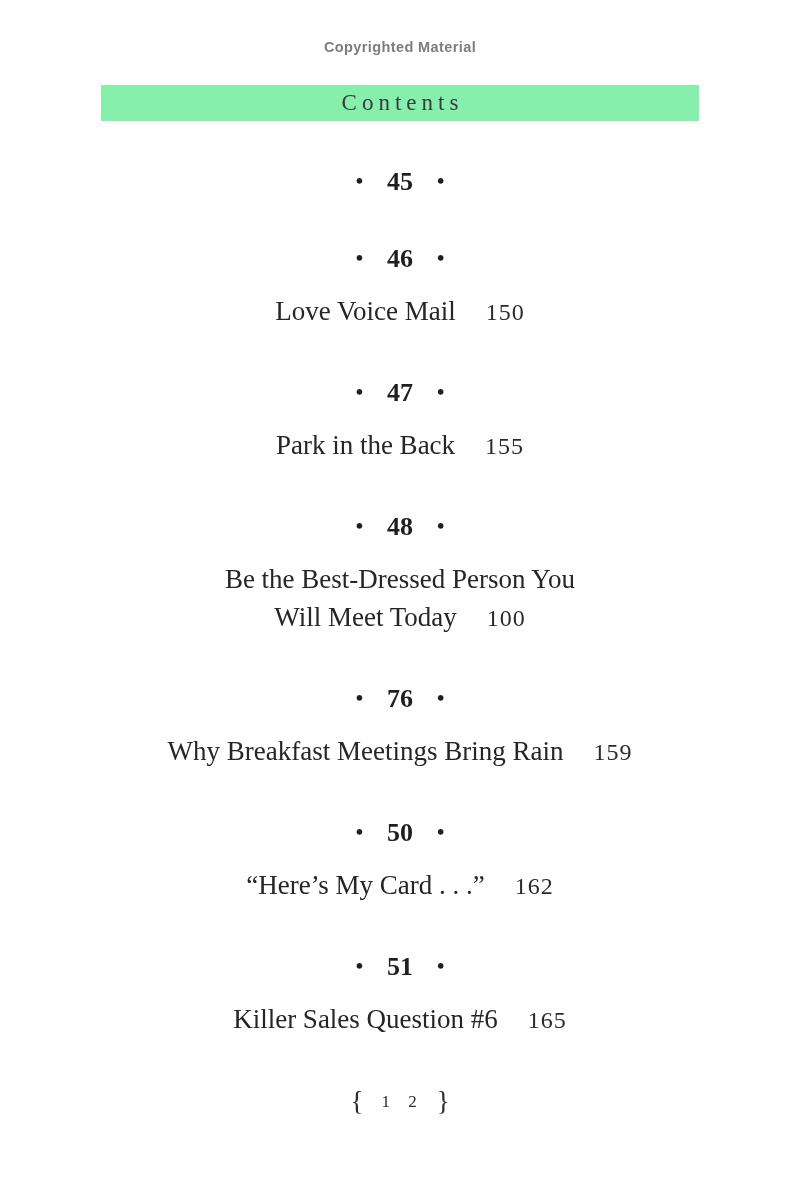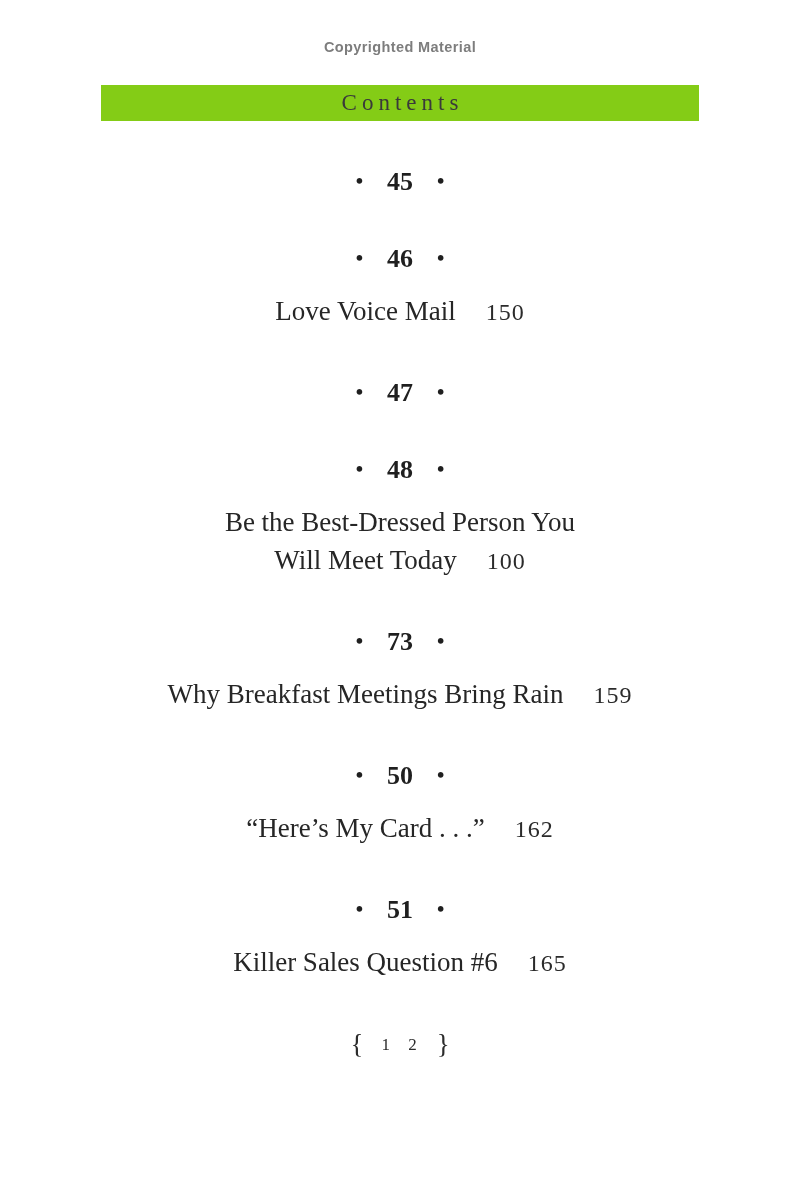--- a/index.html
+++ b/index.html
@@ -18,21 +18,21 @@
     font-weight: bold;
     font-size: 14.5px;
     letter-spacing: 0.4px;
     color: #7d7d7d;
   }
   .copyright.top { padding-top: 27px; margin-top: 12px; }
   .contents-bar {
     width: 598px;
     height: 36px;
     margin: 30px auto 0 auto;
-    background: #84cc16;
+    background: #86efac;
     display: flex;
     align-items: center;
     justify-content: center;
   }
   .contents-title {
     font-size: 23px;
     letter-spacing: 5px;
     color: #3a3a3a;
     padding-left: 5px; 
   }
@@ -111,38 +111,41 @@
       <span>Love Voice Mail</span><span class="pgnum">150</span>
     </div>
   </div>
 
   <div class="entry">
     <div class="entry-num">
       <span class="bullet">•</span>
       <span>47</span>
       <span class="bullet">•</span>
     </div>
+    <div class="entry-title">
+      <span>Park in the Back</span><span class="pgnum">155</span>
+    </div>
   </div>
 
   <div class="entry">
     <div class="entry-num">
       <span class="bullet">•</span>
       <span>48</span>
       <span class="bullet">•</span>
     </div>
     <div class="entry-title">Be the Best-Dressed Person You</div>
     <div class="entry-title">
       <span>Will Meet Today</span><span class="pgnum">100</span>
     </div>
   </div>
 
   <div class="entry">
     <div class="entry-num">
       <span class="bullet">•</span>
-      <span>73</span>
+      <span>76</span>
       <span class="bullet">•</span>
     </div>
     <div class="entry-title">
       <span>Why Breakfast Meetings Bring Rain</span><span class="pgnum">159</span>
     </div>
   </div>
 
   <div class="entry">
     <div class="entry-num">
       <span class="bullet">•</span>

